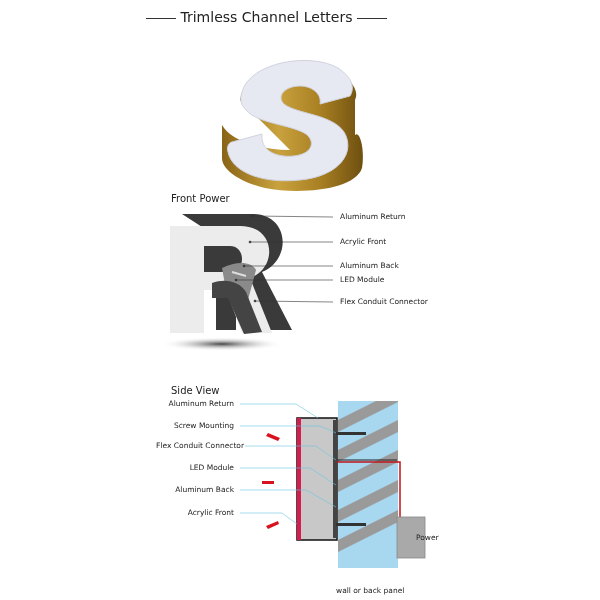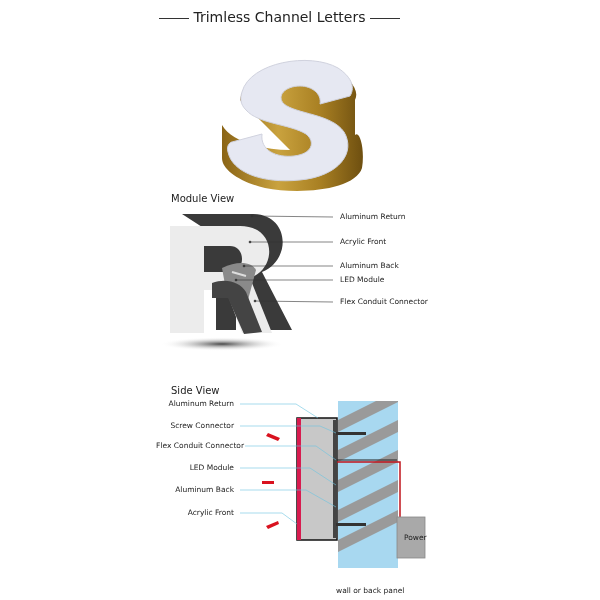--- a/index.html
+++ b/index.html
@@ -1,18 +1,18 @@
 <!DOCTYPE html>
 <html><head>
 <meta charset="utf-8">
 <style>
   html,body{margin:0;padding:0;background:#fff;}
   body{width:600px;height:600px;position:relative;overflow:hidden;font-family:"DejaVu Sans","Liberation Sans",sans-serif;color:#222;}
   .abs{position:absolute;}
-  .title{left:17px;top:9px;width:525px;text-align:center;font-size:14px;color:#222;}
+  .title{left:4px;top:9px;width:525px;text-align:center;font-size:14px;color:#222;}
   .title .rule{display:inline-block;width:30px;height:1px;background:#333;vertical-align:middle;margin:0 4px;}
   .section-label{font-size:10px;color:#222;}
   .fv-label{font-size:7.5px;color:#222;white-space:nowrap;}
   .sv-label{font-size:7.5px;color:#222;white-space:nowrap;text-align:right;width:110px;}
   .sv-foot{font-size:7.5px;color:#222;}
   svg{position:absolute;left:0;top:0;}
 </style>
 </head>
 <body>
 
@@ -32,21 +32,21 @@
       <stop offset="0" stop-color="#333" stop-opacity="0.9"></stop>
       <stop offset="1" stop-color="#fff" stop-opacity="0"></stop>
     </radialGradient>
   </defs>
 
   <path d="M240 100 C245 70 300 55 330 68 C350 77 360 90 355 100 L355 135 C360 130 365 150 362 168 C355 190 300 195 265 188 C240 182 222 170 222 158 L222 125 C230 140 260 150 290 150 Z" fill="url(#gold)"></path>
 
   <path d="M242 92 C250 62 310 52 338 68 C350 76 356 86 350 96 L320 104 C322 94 312 86 300 86 C285 86 276 96 284 104 C296 114 332 114 344 132 C356 152 340 176 300 180 C262 184 232 172 228 152 C226 146 230 142 232 142 L262 134 C260 150 276 158 294 156 C312 154 316 142 306 134 C290 124 258 124 246 110 C240 104 240 98 242 92 Z" fill="#e6e8f2" stroke="#d0d2de" stroke-width="1"></path>
 </svg>
 
-<div class="abs section-label" style="left:171px;top:193px;">Module View</div>
+<div class="abs section-label" style="left:171px;top:193px;">Front Power</div>
 
 <svg width="600" height="600">
   <ellipse cx="222" cy="344" rx="62" ry="7" fill="url(#shadow)"></ellipse>
 
   <path d="M182 214 L252 214 C290 214 292 260 262 272 L292 330 L270 330 L244 282 L236 282 L236 330 L216 330 L216 236 Z" fill="#3a3a3a"></path>
 
   <path d="M170 226 L240 226 C276 226 278 268 250 278 L272 333 L242 333 L226 290 L204 290 L204 333 L170 333 Z" fill="#ececec"></path>
   <path d="M204 246 L230 246 C246 246 246 272 230 272 L204 272 Z" fill="#3a3a3a"></path>
 
   <path d="M222 268 C238 260 252 262 256 270 L248 300 C240 306 230 300 226 290 Z" fill="#8a8a8a"></path>
@@ -109,20 +109,20 @@
   </g>
 
   <g fill="#d9121f">
     <polygon points="268,433 280,438 278,441 266,436"></polygon>
     <polygon points="262,481 274,481 274,484 262,484"></polygon>
     <polygon points="266,526 278,521 279,524 268,529"></polygon>
   </g>
 </svg>
 
 <div class="abs sv-label" style="left:124px;top:399px;">Aluminum Return</div>
-<div class="abs sv-label" style="left:124px;top:421px;">Screw Connector</div>
+<div class="abs sv-label" style="left:124px;top:421px;">Screw Mounting</div>
 <div class="abs sv-label" style="left:134px;top:441px;">Flex Conduit Connector</div>
 <div class="abs sv-label" style="left:124px;top:463px;">LED Module</div>
 <div class="abs sv-label" style="left:124px;top:485px;">Aluminum Back</div>
 <div class="abs sv-label" style="left:124px;top:508px;">Acrylic Front</div>
 
-<div class="abs sv-foot" style="left:404px;top:533px;">Power</div>
+<div class="abs sv-foot" style="left:416px;top:533px;">Power</div>
 <div class="abs sv-foot" style="left:336px;top:586px;">wall or back panel</div>
 
 </body></html>

